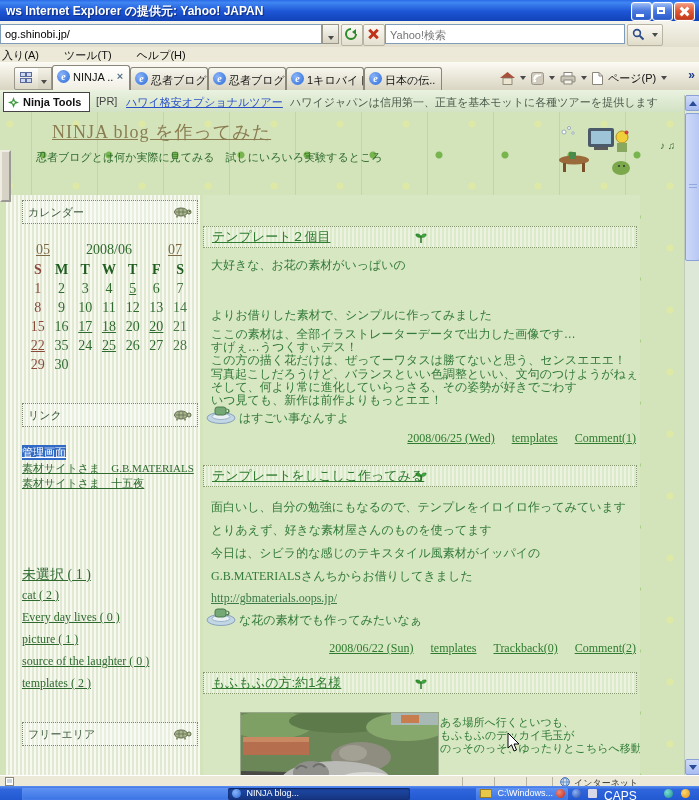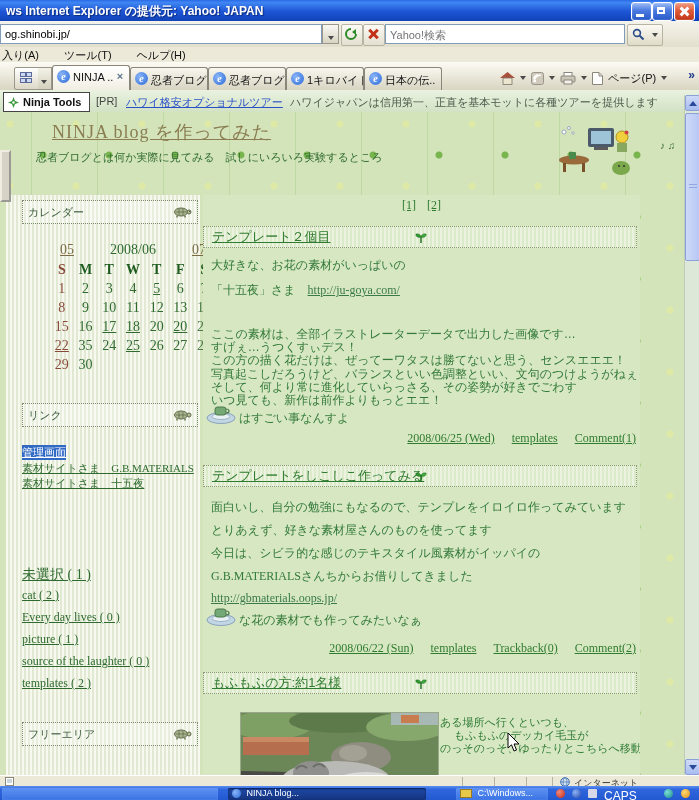--- a/index.html
+++ b/index.html
@@ -72,21 +72,21 @@
 
   .sidebar{position:absolute;left:6px;top:83px;width:194px;height:580px;
     background:repeating-linear-gradient(90deg,#f7f9f0 0 2px,#e1e9d3 2px 4px);}
   .sb-box{position:absolute;left:16px;width:176px;height:24px;border:1px dotted #7a8a6a;box-sizing:border-box;
     background:rgba(255,255,255,.28);display:flex;align-items:center;justify-content:space-between;padding:0 5px;
     font-size:11px;color:#3a5a3a;}
   .sb-link{color:#2f6b2f;text-decoration:underline;font-size:11px;white-space:nowrap;}
   .latin{font-family:"Liberation Serif",serif;}
 
   
-  .cal{position:absolute;left:20px;top:45px;width:166px;font-family:"Liberation Serif",serif;color:#2f6b2f;padding-left:24px;}
+  .cal{position:absolute;left:20px;top:45px;width:166px;font-family:"Liberation Serif",serif;color:#2f6b2f;}
   .cal-nav{display:flex;justify-content:space-between;align-items:center;padding:0 10px;height:20px;font-size:14px;}
   .cal-nav .pn{color:#7d6a45;text-decoration:underline;}
   table.cal-t{border-collapse:collapse;width:100%;}
   table.cal-t td,table.cal-t th{width:23px;height:19px;text-align:center;font-size:14px;padding:0;}
   table.cal-t th{font-weight:bold;color:#1f5c1f;}
   table.cal-t td{color:#2f6b2f;}
   table.cal-t td:first-child,table.cal-t th:first-child{color:#8a4a3a;}
   table.cal-t td:last-child{color:#4a7a46;}
   td.u{text-decoration:underline;}
 
@@ -119,21 +119,21 @@
   .sb-grip{position:absolute;left:3px;top:70px;width:8px;height:6px;background:repeating-linear-gradient(180deg,#92a8e0 0 1px,transparent 1px 3px);}
 
   
   .statusbar{position:absolute;left:0;top:775px;width:699px;height:11px;background:#ece9d8;border-top:1px solid #fff;font-size:9px;color:#333;}
   .st-sep{position:absolute;top:1px;width:1px;height:9px;background:#b8b4a4;}
 
   
   .taskbar{position:absolute;left:0;top:786px;width:699px;height:14px;
     background:linear-gradient(180deg,#5a8ef0 0%,#2f66dd 25%,#2258d0 100%);}
   .tk-btn{position:absolute;top:2px;height:12px;border-radius:2px;font-size:9px;color:#fff;overflow:hidden;white-space:nowrap;}
-  .tk-light{background:linear-gradient(180deg,#5e92f2,#3a74e4);box-shadow:inset 0 0 1px #8ab0f8;}
+  .tk-light{background:linear-gradient(180deg,#5e92f2,#3a74e4);box-shadow:inset 0 0 1px #8ab0f8;margin-left:20px;}
   .tk-dark{background:linear-gradient(180deg,#1e4aa8,#15337e);box-shadow:inset 0 1px 2px #0a1e55;}
   .tk-icn{display:inline-block;vertical-align:top;margin:1px 3px 0 4px;}
   .tray-ic{position:absolute;top:3px;width:9px;height:9px;border-radius:5px;}
 
   .frag{position:absolute;left:0;top:150px;width:11px;height:52px;background:#d6d2c6;border:2px outset #efece2;box-sizing:border-box;}
 
   .notes{position:absolute;color:#3a6a3a;font-size:10px;}
   .cursor{position:absolute;}
 </style>
 </head>
@@ -393,37 +393,31 @@
           <ellipse cx="9" cy="6" rx="6.5" ry="4" fill="#aab48e" stroke="#5a6848"></ellipse>
           <path d="M4 6 H14 M7 2.8 V9.2 M11 2.8 V9.2" stroke="#5a6848" stroke-width="0.7" fill="none"></path>
           <circle cx="17" cy="6" r="2" fill="#b8c098" stroke="#5a6848"></circle>
           <rect x="4" y="9.5" width="2" height="2" fill="#8a9470"></rect>
             <rect x="12" y="9.5" width="2" height="2" fill="#8a9470"></rect>
         </svg>
       </div>
     </div>
 
     <div class="main">
-      <div class="pager">
-        <span>[1]</span>
-        <span>[2]</span>
-      </div>
 
       <div class="art-box" style="top:31px">
         <a class="art-title">テンプレート２個目</a>
         <svg class="sprout" width="14" height="13" viewBox="0 0 14 13">
           <path d="M7 12 V6" stroke="#1a6a1a" stroke-width="1.4"></path>
           <path d="M7 6 C4 7 1.5 5.5 2 3 C5 2.5 7 4 7 6 Z" fill="#2f9a2f" stroke="#1a6a1a" stroke-width="0.6"></path>
           <path d="M7 6 C10 7 12.5 5.5 12 3 C9 2.5 7 4 7 6 Z" fill="#3fae3f" stroke="#1a6a1a" stroke-width="0.6"></path>
         </svg>
       </div>
       <div class="bl" style="left:8px;top:62px">大好きな、お花の素材がいっぱいの</div>
-      <div class="bl" style="left:8px;top:87px">
-        <span>「十五夜」さま　</span><a class="glink latin">http://ju-goya.com/</a>
-      </div>
+      <div class="bl" style="left:8px;top:112px">よりお借りした素材で、シンプルに作ってみました</div>
       <div class="tight" style="left:8px;top:133px">
         <div>ここの素材は、全部イラストレーターデータで出力した画像です…</div>
         <div>すげぇ…うつくすぃデス！</div>
         <div>この方の描く花だけは、ぜってーワタスは勝てないと思う、センスエエエ！</div>
         <div>写真起こしだろうけど、バランスといい色調整といい、文句のつけようがねぇっす</div>
         <div>そして、何より常に進化していらっさる、その姿勢が好きでごわす</div>
         <div>いつ見ても、新作は前作よりもっとエエ！</div>
       </div>
       <svg class="abs" style="left:2px;top:208px" width="32" height="22" viewBox="0 0 32 22">
         <ellipse cx="16" cy="15" rx="14" ry="5.5" fill="#c2d6e4" stroke="#8aa4bc"></ellipse>
@@ -484,21 +478,21 @@
         <rect x="2" y="24" width="66" height="5" fill="#c98a63"></rect>
         <ellipse cx="120" cy="44" rx="30" ry="15" fill="#8e8d7f"></ellipse>
         <ellipse cx="112" cy="40" rx="14" ry="8" fill="#a3a193"></ellipse>
         <polygon points="0,58 90,60 92,72 0,72" fill="#4a4a45"></polygon>
         <ellipse cx="95" cy="68" rx="55" ry="20" fill="#b9b9b6"></ellipse>
         <ellipse cx="70" cy="60" rx="18" ry="12" fill="#8f8f8c"></ellipse>
         <path d="M55 56 Q60 50 66 55 M72 54 Q78 48 84 54" stroke="#6e6e6a" stroke-width="2" fill="none"></path>
         <ellipse cx="125" cy="70" rx="32" ry="11" fill="#d8d8d4"></ellipse>
       </svg>
       <div class="cap" style="left:237px;top:521px">ある場所へ行くといつも、</div>
-      <div class="cap" style="left:251px;top:534px">もふもふのデッカイ毛玉が</div>
+      <div class="cap" style="left:237px;top:534px">もふもふのデッカイ毛玉が</div>
       <div class="cap" style="left:237px;top:547px">のっそのっそ、ゆったりとこちらへ移動してきます</div>
       <svg class="cursor" style="left:304px;top:538px" width="13" height="19" viewBox="0 0 13 19">
         <polygon points="1,0 1,15 4.5,11.8 7,18 9.5,17 7,11 12,11" fill="#fff" stroke="#000" stroke-width="1"></polygon>
       </svg>
     </div>
   </div>
 
   <div class="frag"></div>
 
   <div class="vsb">
@@ -526,21 +520,21 @@
     <svg class="abs" style="left:560px;top:1px" width="10" height="10" viewBox="0 0 10 10">
       <circle cx="5" cy="5" r="4.3" fill="#cfe0f0" stroke="#3a6ab0"></circle>
       <ellipse cx="5" cy="5" rx="2" ry="4.3" fill="none" stroke="#3a6ab0" stroke-width="0.6"></ellipse>
       <line x1="0.7" y1="5" x2="9.3" y2="5" stroke="#3a6ab0" stroke-width="0.6"></line>
     </svg>
     <span class="abs" style="left:574px;top:1px">インターネット</span>
   </div>
 
   <div class="taskbar">
     <span class="tk-btn tk-light" style="left:2px;width:216px"></span>
-    <span class="tk-btn tk-dark" style="left:228px;width:198px">
+    <span class="tk-btn tk-dark" style="left:228px;width:182px">
       <span class="tk-icn" style="width:9px;height:9px;border-radius:5px;background:radial-gradient(circle at 35% 35%,#8ab4f8,#2a6ad8)"></span>
       <span>NINJA blog...</span>
     </span>
     <span class="tk-btn tk-light" style="left:456px;width:92px">
       <span class="tk-icn" style="width:10px;height:7px;background:#e8c84a;border:1px solid #9a7a20"></span>
       <span>C:\Windows...</span>
     </span>
     <i class="tray-ic" style="left:556px;background:radial-gradient(circle at 35% 35%,#f08a7a,#c02818)"></i>
     <i class="tray-ic" style="left:572px;background:radial-gradient(circle at 35% 35%,#8ab4f8,#2848a8)"></i>
     <i class="tray-ic" style="left:588px;border-radius:1px;background:#d8d8e8"></i>

